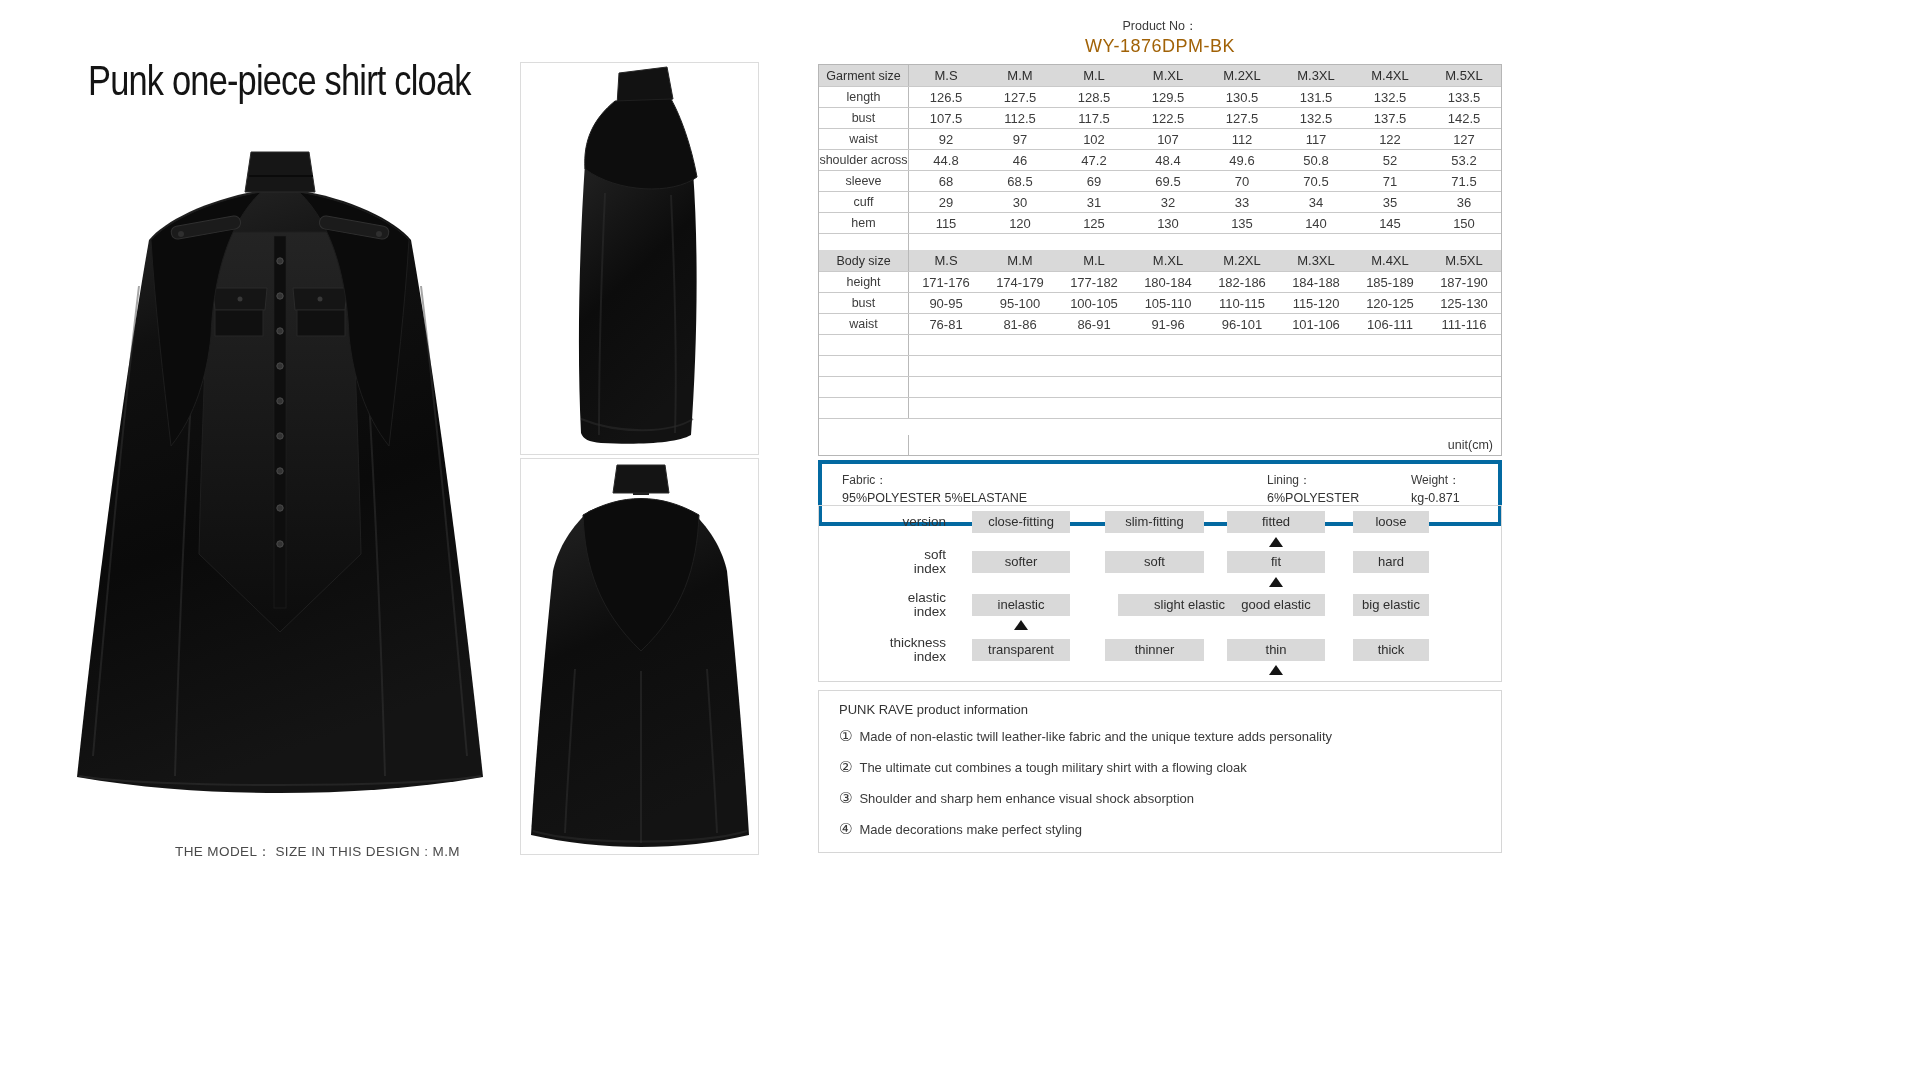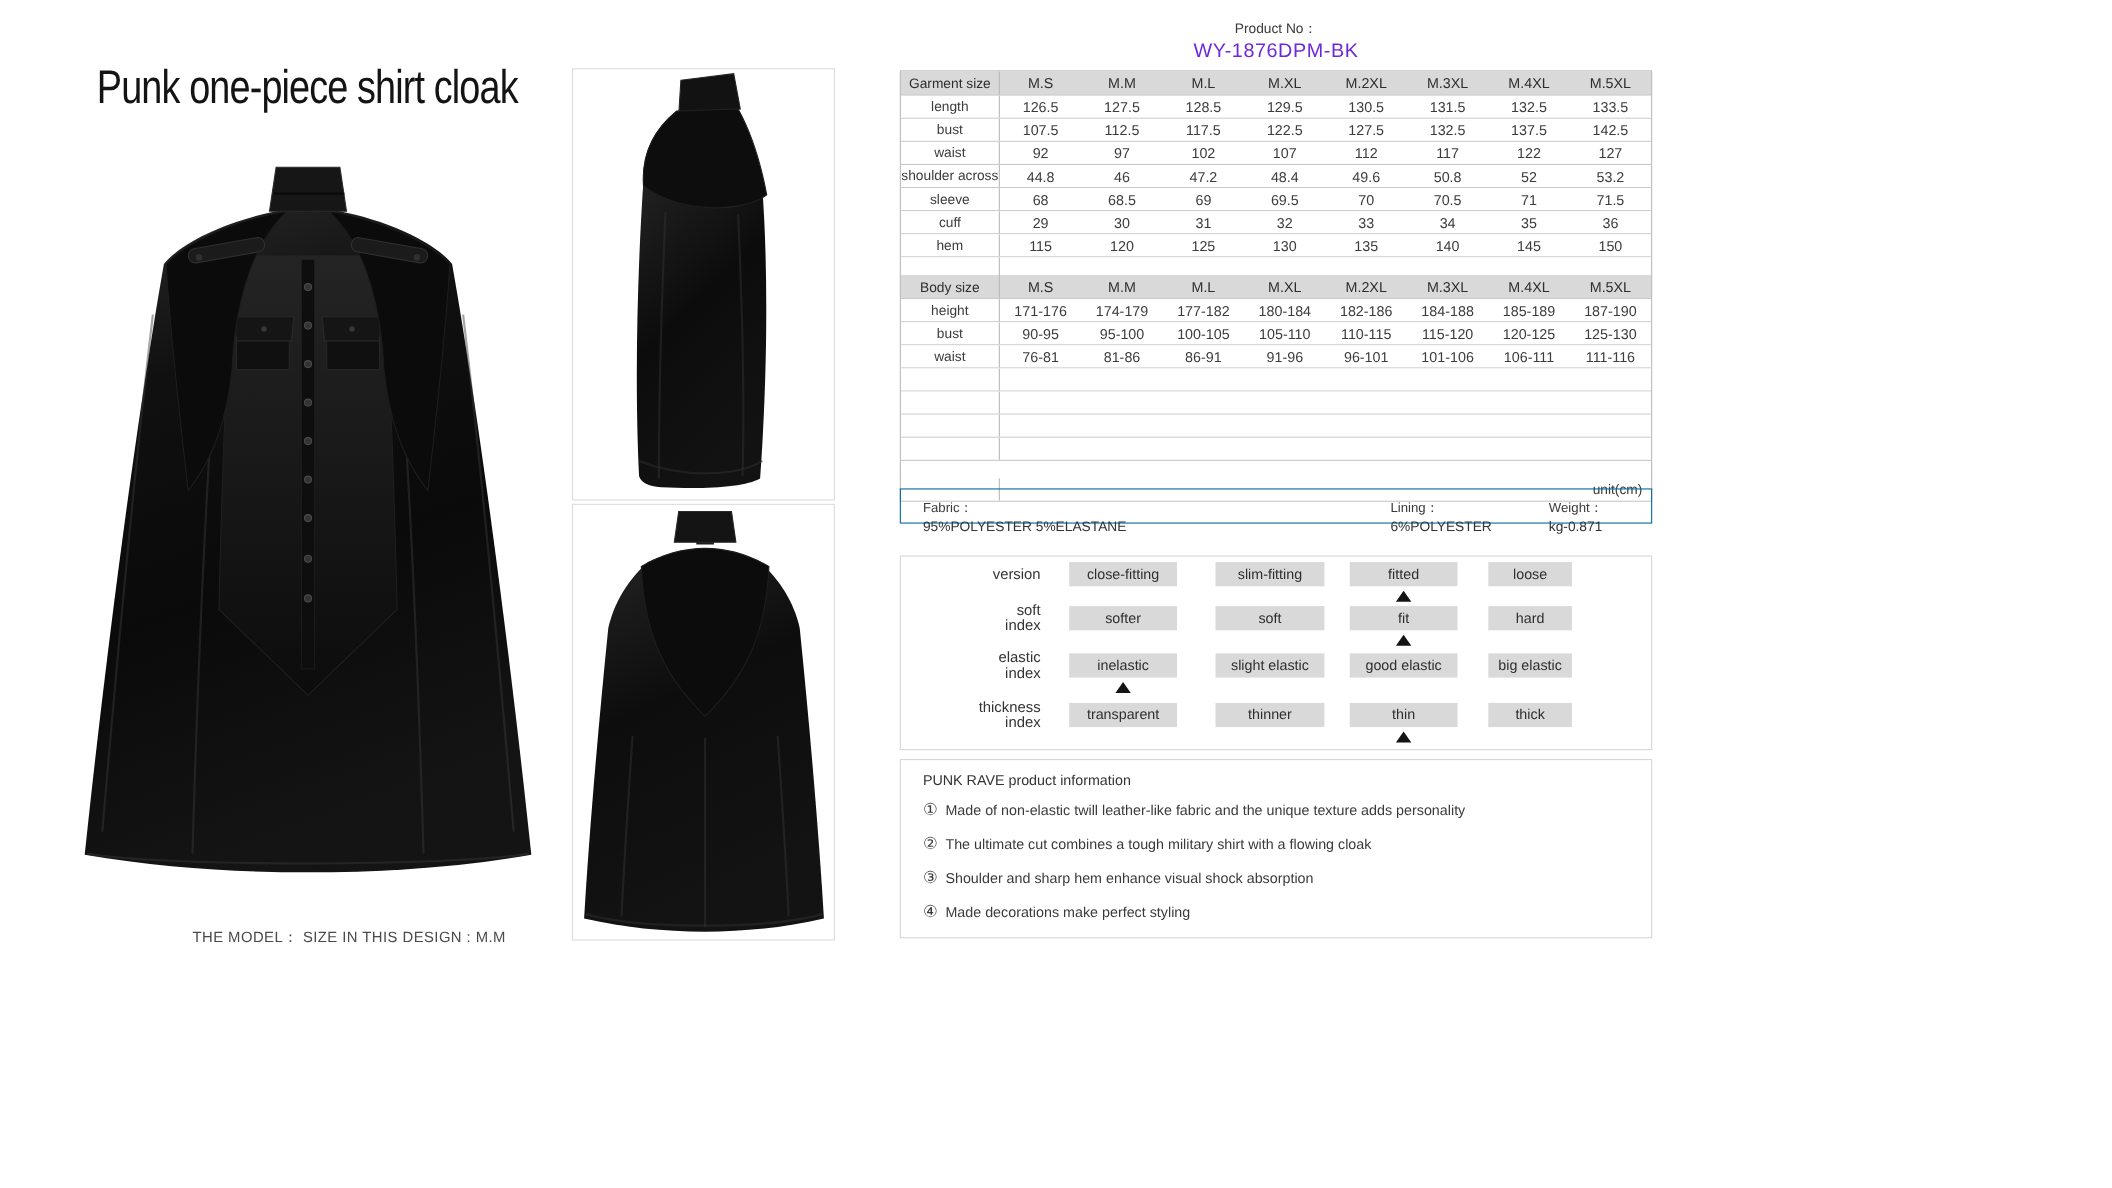--- a/index.html
+++ b/index.html
@@ -14,38 +14,38 @@
   .photo-front{position:absolute;left:55px;top:136px;width:450px;height:695px;}
   .frame{position:absolute;background:#fff;border:1px solid #dcdcdc;box-sizing:border-box;}
   .frame.f1{left:520px;top:62px;width:239px;height:393px;}
   .frame.f2{left:520px;top:458px;width:239px;height:397px;}
   .frame svg,.photo-front svg{width:100%;height:100%;display:block;}
   .model-note{position:absolute;left:175px;top:843px;font-size:13.5px;color:#4a4a4a;letter-spacing:.4px;}
 
   
   .prodno{position:absolute;left:818px;top:18px;width:684px;text-align:center;}
   .prodno .lbl{font-size:12.5px;color:#3a3a3a;}
-  .prodno .val{font-size:18px;color:#6d28d9;letter-spacing:.5px;margin-top:1px;}
+  .prodno .val{font-size:18px;color:#a16207;letter-spacing:.5px;margin-top:1px;}
 
   
   .size-table{position:absolute;left:818px;top:64px;width:684px;box-sizing:border-box;
     border:1px solid #b6b6b6;font-size:13px;color:#3c3c3c;}
   .srow{display:flex;border-bottom:1px solid #c9c9c9;height:20px;background:#fff;}
   .srow:last-child{border-bottom:none;margin-top:16px;}
   .srow.hdr{background:#d9d9d9;height:21px;color:#2e2e2e;}
   .srow.spc{height:16px;border-bottom:none;}
   .srow.unitrow{height:20px;}
   .lc{width:90px;border-right:1px solid #b9b9b9;display:flex;align-items:center;justify-content:center;
     font-size:12.5px;box-sizing:border-box;}
   .vc{flex:1;display:flex;align-items:center;justify-content:center;}
   .wide{flex:1;display:flex;align-items:center;}
   .wide.unit{justify-content:flex-end;padding-right:8px;font-size:12.5px;color:#3a3a3a;}
 
   
-  .fabric-box{position:absolute;left:818px;top:444px;width:684px;height:32px;border:1px solid #0369a1;box-sizing:border-box;}
+  .fabric-box{position:absolute;left:818px;top:460px;width:684px;height:66px;border:4px solid #0369a1;box-sizing:border-box;}
   .fab-col{position:absolute;top:8px;}
   .fab-col .flbl{font-size:12px;color:#3a3a3a;}
   .fab-col .fval{font-size:12.5px;color:#333;margin-top:2px;}
   .fab-col.c1{left:20px;} .fab-col.c2{left:445px;} .fab-col.c3{left:589px;}
 
   
   .attr-box{position:absolute;left:818px;top:505px;width:684px;height:177px;border:1px solid #d6d6d6;box-sizing:border-box;}
   .attr-row{position:absolute;left:0;width:100%;height:36px;}
   .attr-label{position:absolute;left:0;top:0;width:127px;height:22px;display:flex;flex-direction:column;
     justify-content:center;align-items:flex-end;font-size:13.5px;color:#333;line-height:14px;}
@@ -354,21 +354,21 @@
         <div class="tri" title="▲" style="left: 450px; top: 26px;"></div>
         <div class="opt" style="left: 534px; width: 76px;">hard</div>
       </div>
       <div class="attr-row" style="top: 88px;">
         <div class="attr-label">
           <div>elastic</div>
           <div>index</div>
         </div>
         <div class="opt" style="left: 153px; width: 98px;">inelastic</div>
         <div class="tri" title="▲" style="left: 195px; top: 26px;"></div>
-        <div class="opt" style="left: 286px; width: 99px;">slight elastic</div>
+        <div class="opt" style="left: 299px; width: 99px; padding-left: 22px;">slight elastic</div>
         <div class="opt" style="left: 408px; width: 98px;">good elastic</div>
         <div class="opt" style="left: 534px; width: 76px;">big elastic</div>
       </div>
       <div class="attr-row" style="top: 133px;">
         <div class="attr-label">
           <div>thickness</div>
           <div>index</div>
         </div>
         <div class="opt" style="left: 153px; width: 98px;">transparent</div>
         <div class="opt" style="left: 286px; width: 99px;">thinner</div>

